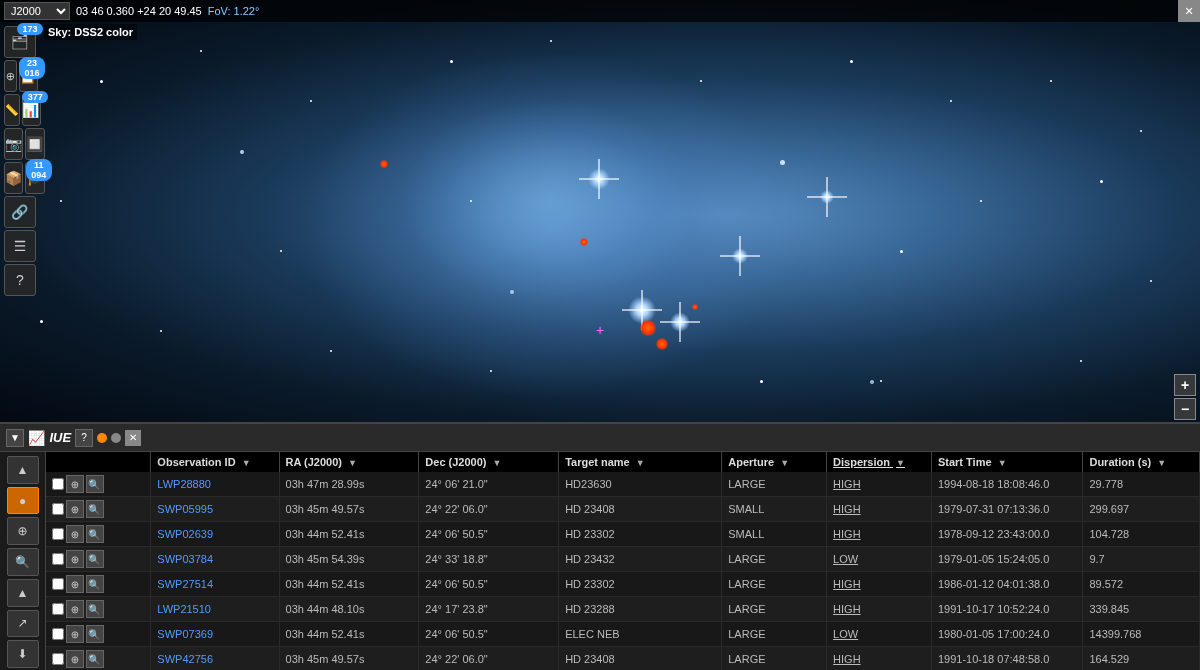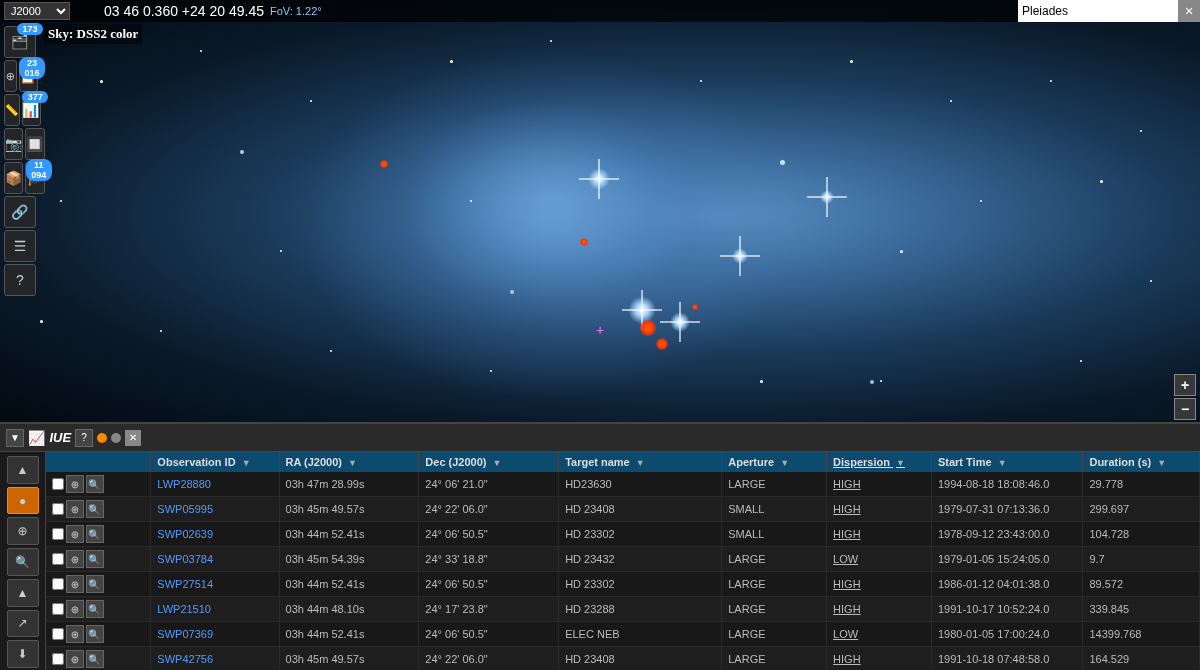--- a/index.html
+++ b/index.html
@@ -75,22 +75,21 @@
     .coord-select {
       background: #333;
       color: #fff;
       border: 1px solid #555;
       font-size: 11px;
       padding: 1px 2px;
       height: 18px;
     }
     .coords-text {
       color: #fff;
-      font-size: 14px;
-      margin-left: 28px;
+      font-size: 11px;
     }
     .fov-text {
       color: #88ccff;
       font-size: 11px;
     }
 
     
     #search-box {
       position: absolute;
       top: 0; right: 0;
@@ -161,26 +160,25 @@
       display: flex;
       gap: 2px;
     }
 
     
     #sky-label {
       position: absolute;
       top: 24px;
       left: 44px;
       color: #fff;
-      font-size: 13px;
+      font-size: 11px;
       font-weight: bold;
       background: rgba(0,0,0,0.5);
       padding: 2px 4px;
       z-index: 10;
-      font-family: Liberation Serif, serif;
     }
 
     
     #zoom-controls {
       position: absolute;
       right: 4px;
       bottom: 250px;
       z-index: 10;
       display: flex;
       flex-direction: column;
@@ -261,21 +259,21 @@
     #table-container {
       overflow-y: auto;
       height: 218px;
     }
     table {
       width: 100%;
       border-collapse: collapse;
       font-size: 11px;
     }
     thead tr {
-      background: #0c4a6e;
+      background: #000000;
       position: sticky;
       top: 0;
       z-index: 5;
     }
     thead th {
       padding: 4px 6px;
       text-align: left;
       color: #ddd;
       font-weight: bold;
       border-right: 1px solid #444;
@@ -442,21 +440,20 @@
     <option>B1950</option>
     <option>Galactic</option>
   </select>
   <span class="coords-text">03 46 0.360 +24 20 49.45</span>
   <span class="fov-text">FoV: 1.22°</span>
 </div>
 
 <div id="sky-label">Sky: DSS2 color</div>
 
 <div id="search-box">
-  <input type="text" id="search-input" value="Pleiades" style="">
   <button id="search-clear">✕</button>
 </div>
 
 <div id="left-toolbar">
 
   <div class="toolbar-row">
     <div class="toolbar-btn">
       <span>🗂</span>
       <span class="badge">173</span>
     </div>

